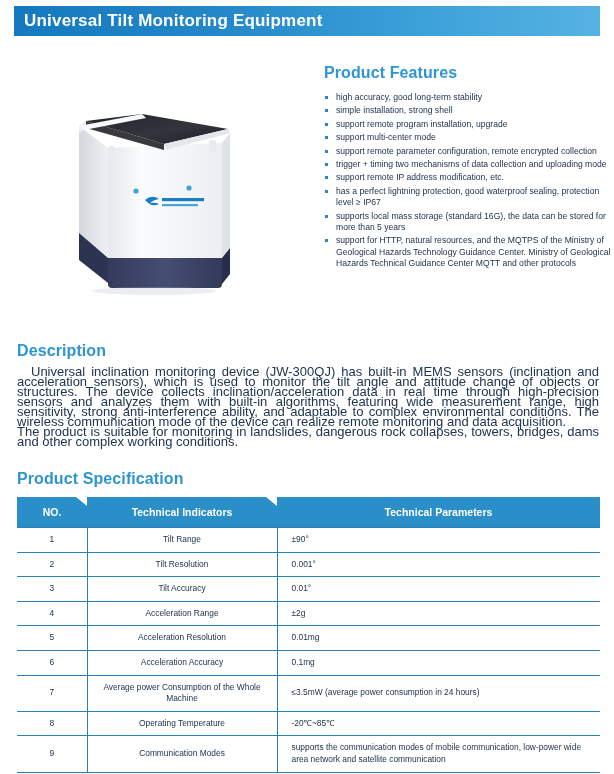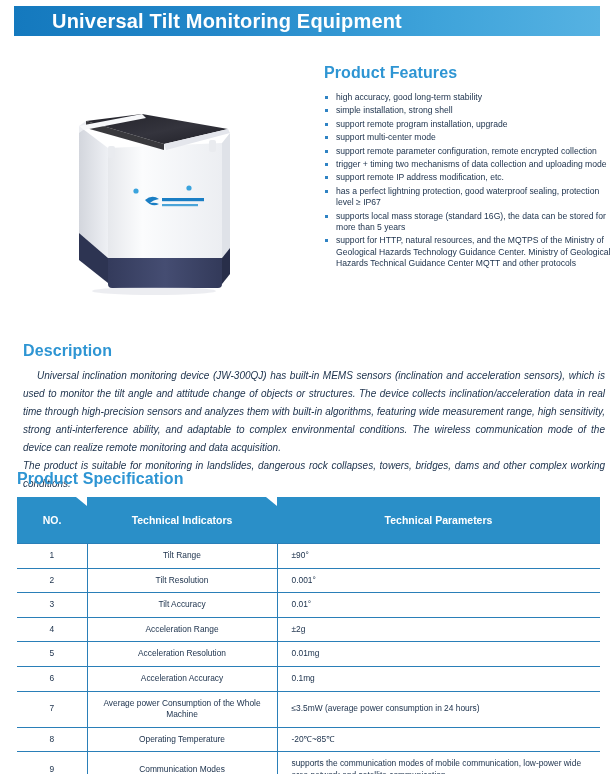--- a/index.html
+++ b/index.html
@@ -22,24 +22,24 @@
     left: 14px;
     top: 6px;
     width: 586px;
     height: 30px;
     background: linear-gradient(to right, #1479be 0%, #2387c9 35%, #3ea3da 72%, #56b2e2 100%);
     display: flex;
     align-items: center;
   }
   .titlebar .title-text {
     color: #ffffff;
-    font-size: 20px;
+    font-size: 17px;
     font-weight: bold;
     letter-spacing: 0.2px;
-    padding-left: 38px;
+    padding-left: 10px;
   }
 
   
   .product-image {
     position: absolute;
     left: 46px;
     top: 88px;
     width: 250px;
     height: 225px;
   }
@@ -77,34 +77,33 @@
     top: 4px;
     width: 3px;
     height: 3px;
     background: #2f83c4;
     display: block;
   }
 
   
   .description {
     position: absolute;
-    left: 23px;
+    left: 17px;
     top: 342px;
     width: 582px;
   }
   .description .section-heading {
     margin-bottom: 7px;
   }
   .desc-para {
-    font-size: 10px;
-    line-height: 18px;
+    font-size: 13px;
+    line-height: 10px;
     color: #20354f;
     margin: 0;
     text-align: justify;
-    font-style: italic;
   }
   .desc-para.indent {
     text-indent: 14px;
   }
   .desc-para.second {
   }
 
   
   .spec {
     position: absolute;
@@ -124,21 +123,21 @@
   .spec-table col.c-no    { width: 70px; }
   .spec-table col.c-ind   { width: 190px; }
   .spec-table col.c-param { width: 323px; }
 
   .spec-table thead th {
     background: #2a8fc8;
     color: #ffffff;
     font-size: 10.5px;
     font-weight: bold;
     height: 30px;
-    padding: 8px;
+    padding: 0;
     text-align: center;
     vertical-align: middle;
     position: relative;
     border: none;
   }
   
   .spec-table thead th .notch {
     position: absolute;
     top: 0;
     width: 0;

